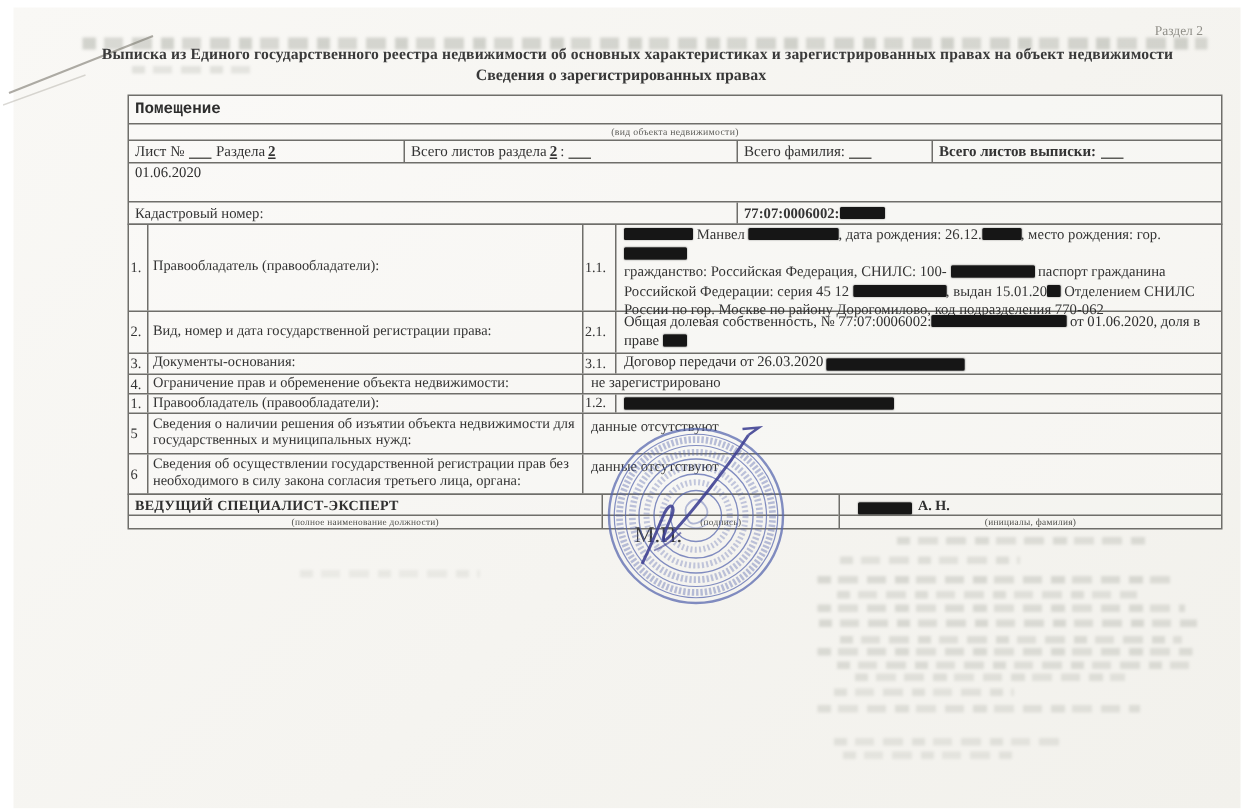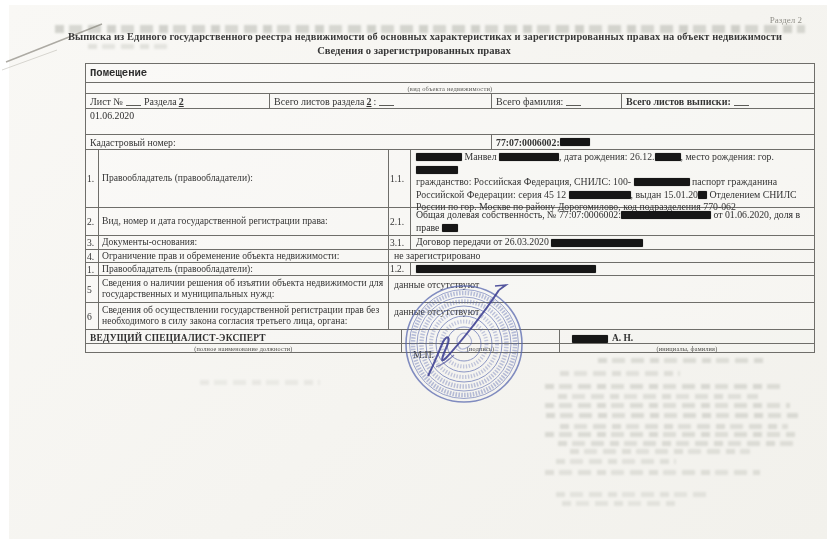--- a/index.html
+++ b/index.html
@@ -56,21 +56,21 @@
   .fcell{border-left:1px solid var(--bc);display:flex;flex-direction:column;}
   .fcell:first-child{border-left:none;}
   .f-left{width:315px;}
   .f-mid{width:158px;}
   .f-right{flex:1;}
   .frow1{height:13px;display:flex;align-items:flex-end;padding:0 4px;}
   .frow2{border-top:1px solid var(--bc);height:9px;font-size:6.2px;color:#4a4a46;display:flex;
          align-items:center;justify-content:center;letter-spacing:.2px;}
   .pos{font-weight:bold;font-size:9.4px;color:#2f2f2f;letter-spacing:.2px;}
   .nm{font-size:9.4px;font-weight:bold;color:#2f2f2f;margin-left:4px;}
-  .mp{position:absolute;left:413px;top:349px;font-size:10px;color:#3a3a3a;z-index:3;}
+  .mp{position:absolute;left:423px;top:349px;font-size:15px;color:#3a3a3a;z-index:3;}
   .stamp{position:absolute;left:398px;top:279px;z-index:4;pointer-events:none;}
 </style>
 </head>
 <body>
 
 <div class="page">
   <div class="paper"></div>
 
   <svg class="crease" width="120" height="60">
     <line x1="4" y1="44" x2="100" y2="6" stroke="#9a978f" stroke-width="1.4" opacity=".8"></line>

